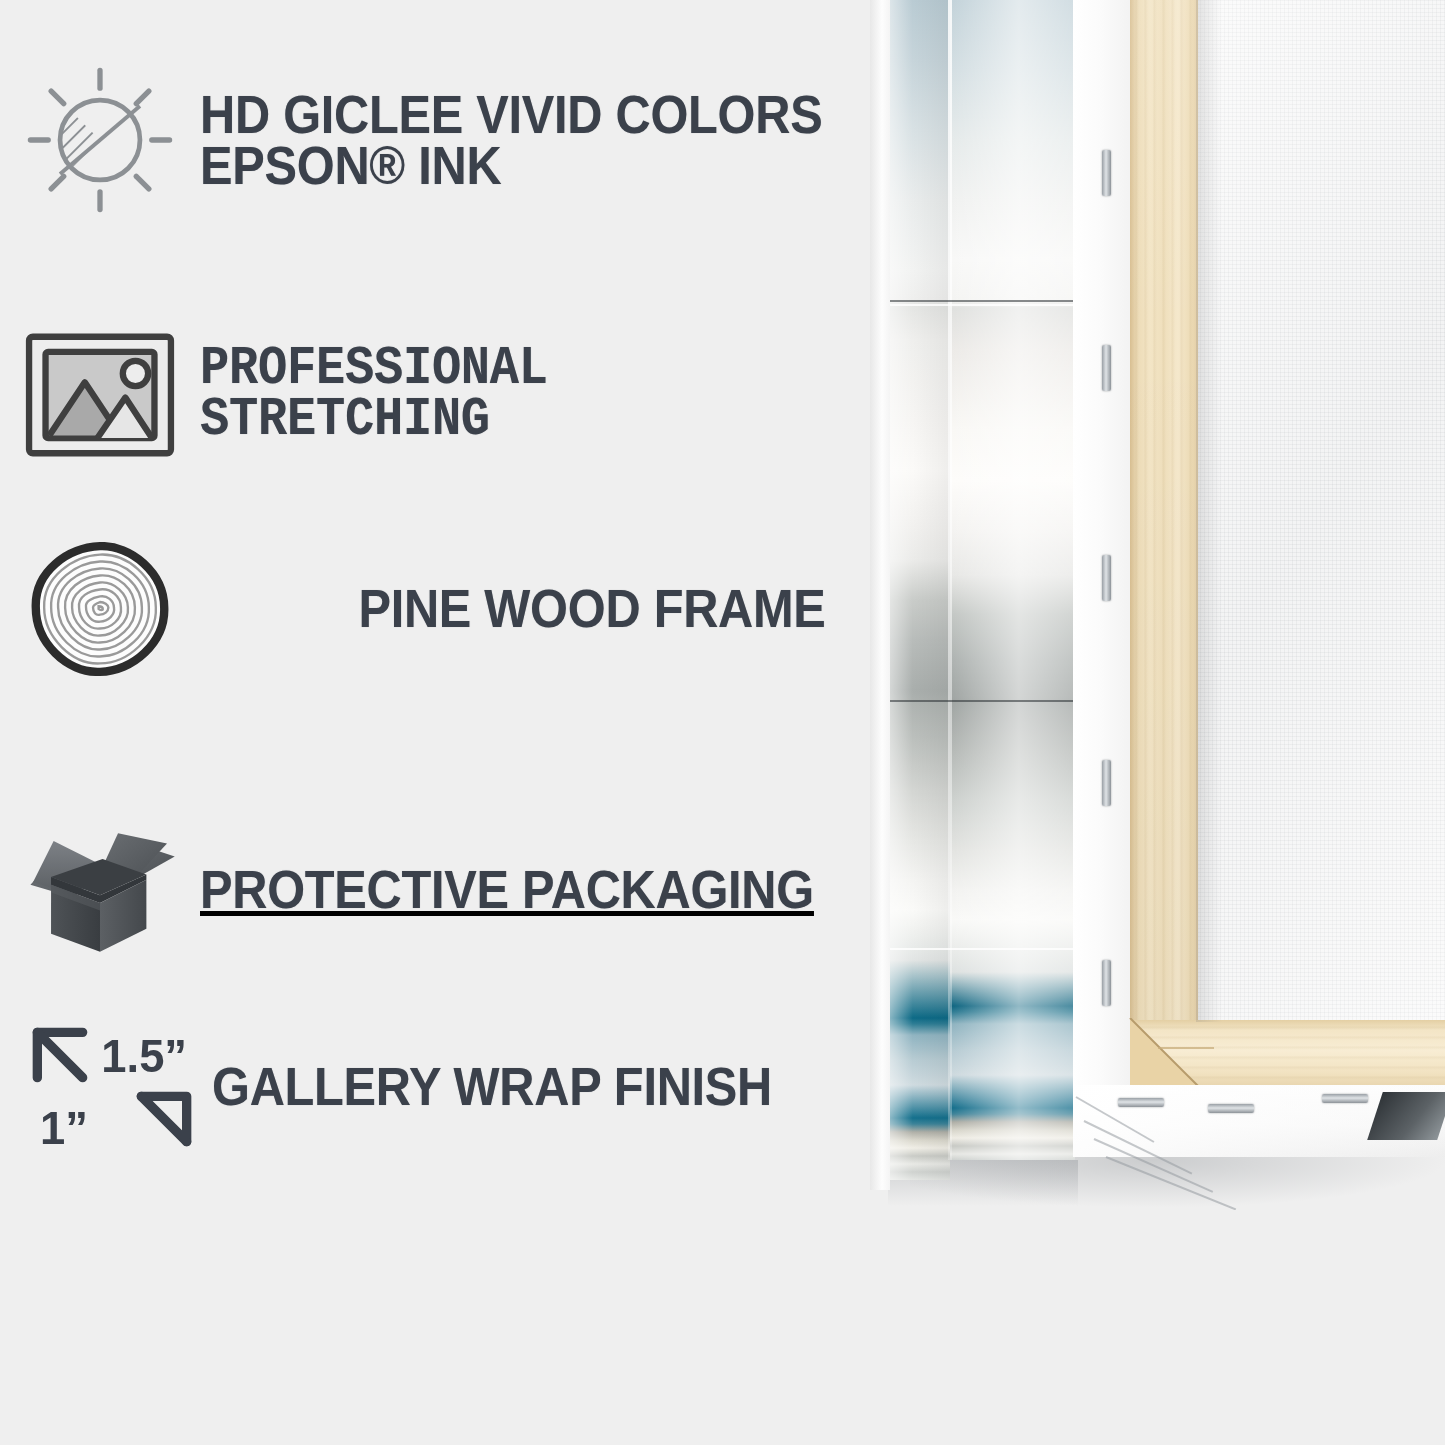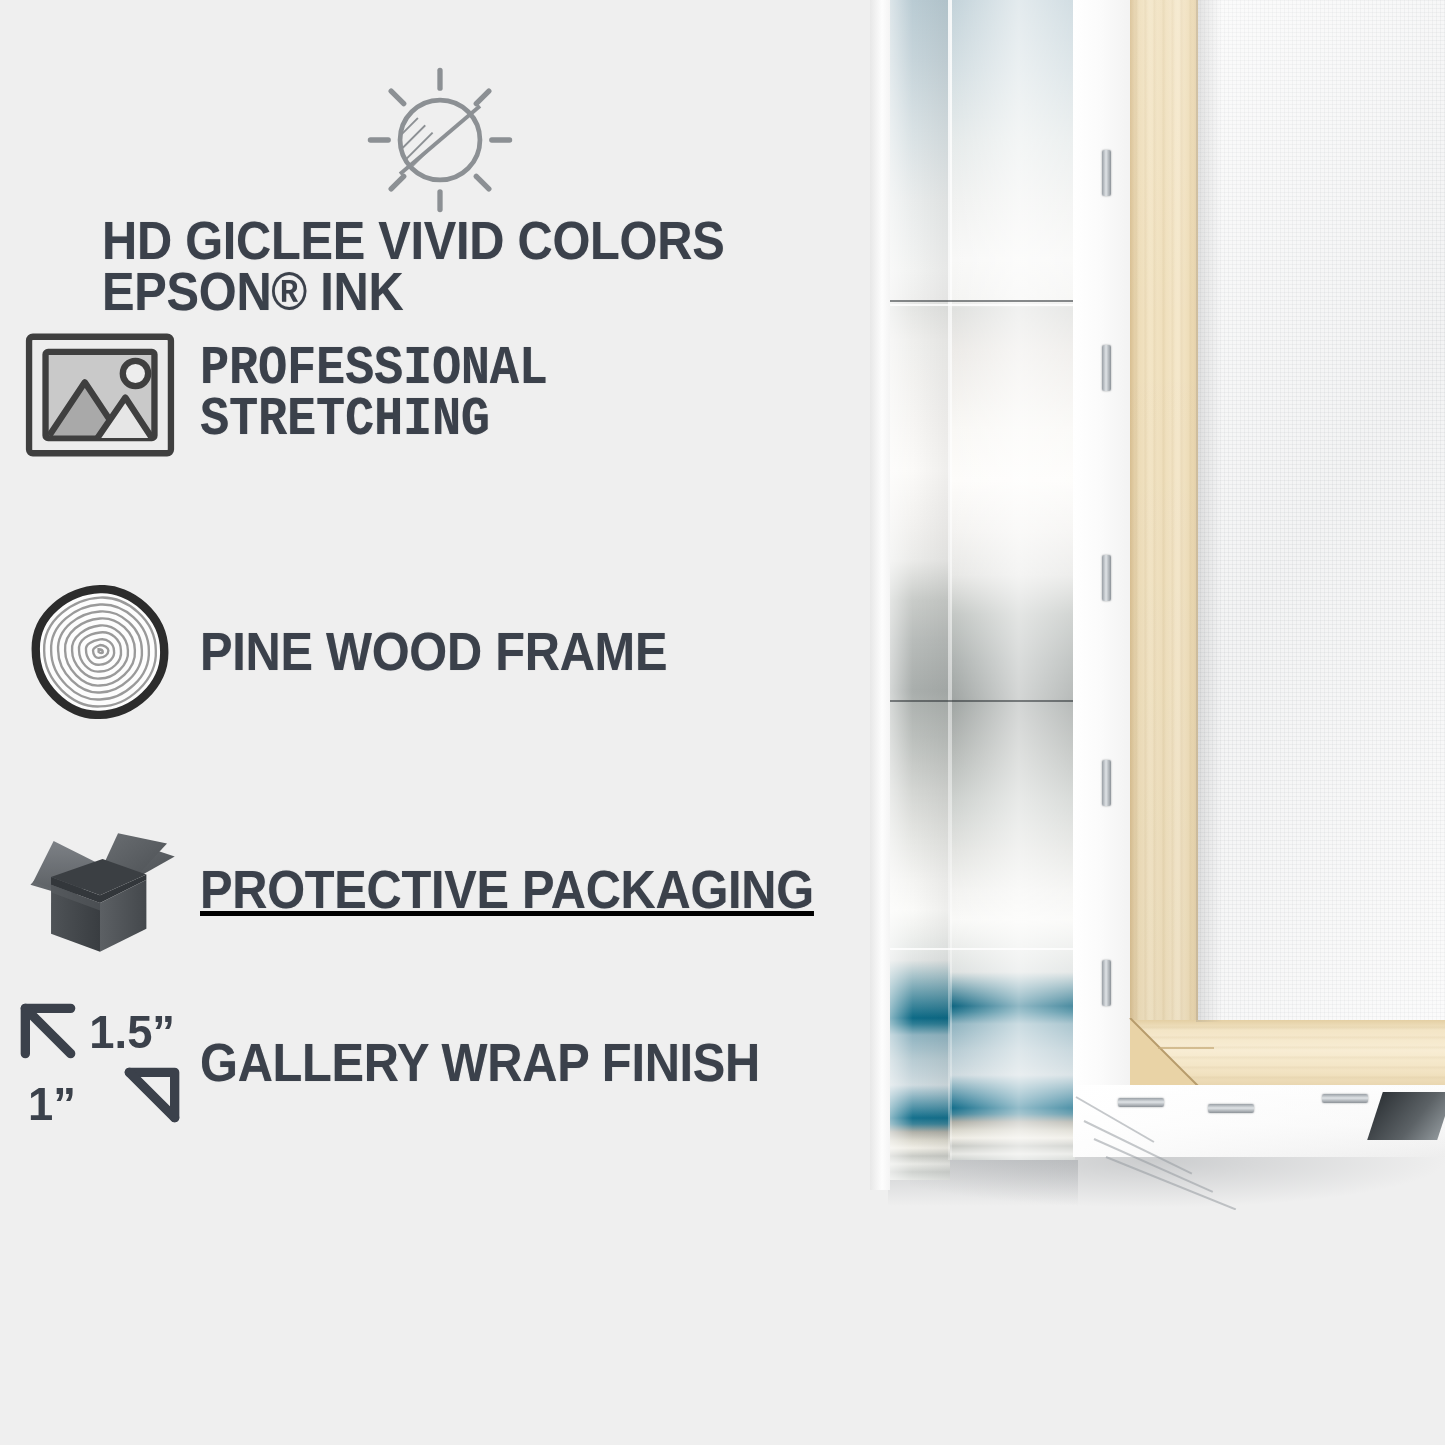--- a/index.html
+++ b/index.html
@@ -32,25 +32,25 @@
     font-weight:bold;
     font-size:53px;
     line-height:0.97;
     letter-spacing:-0.3px;
     transform:scaleX(0.92);
     transform-origin:left center;
     text-shadow:0 0 1px rgba(59,65,75,0.35);
     white-space:pre-line;
   }
 
-  .r1{top:65px;flex-direction:column;}
+  .r1{top:65px;}
   .r2{top:320px;font-family:Liberation Mono, monospace;}
-  .r3{top:577px;}
+  .r3{top:534px;text-align:right;}
   .r4{top:815px;text-decoration:underline;}
-  .r5{top:988px;}
+  .r5{top:1012px;padding-left:12px;}
   .r6{top:1215px;}
 
   .icon-svg{display:block;}
 
   
   #photo{
     position:absolute;
     left:870px;top:0;width:575px;height:1210px;
     z-index:2;
     overflow:hidden;

